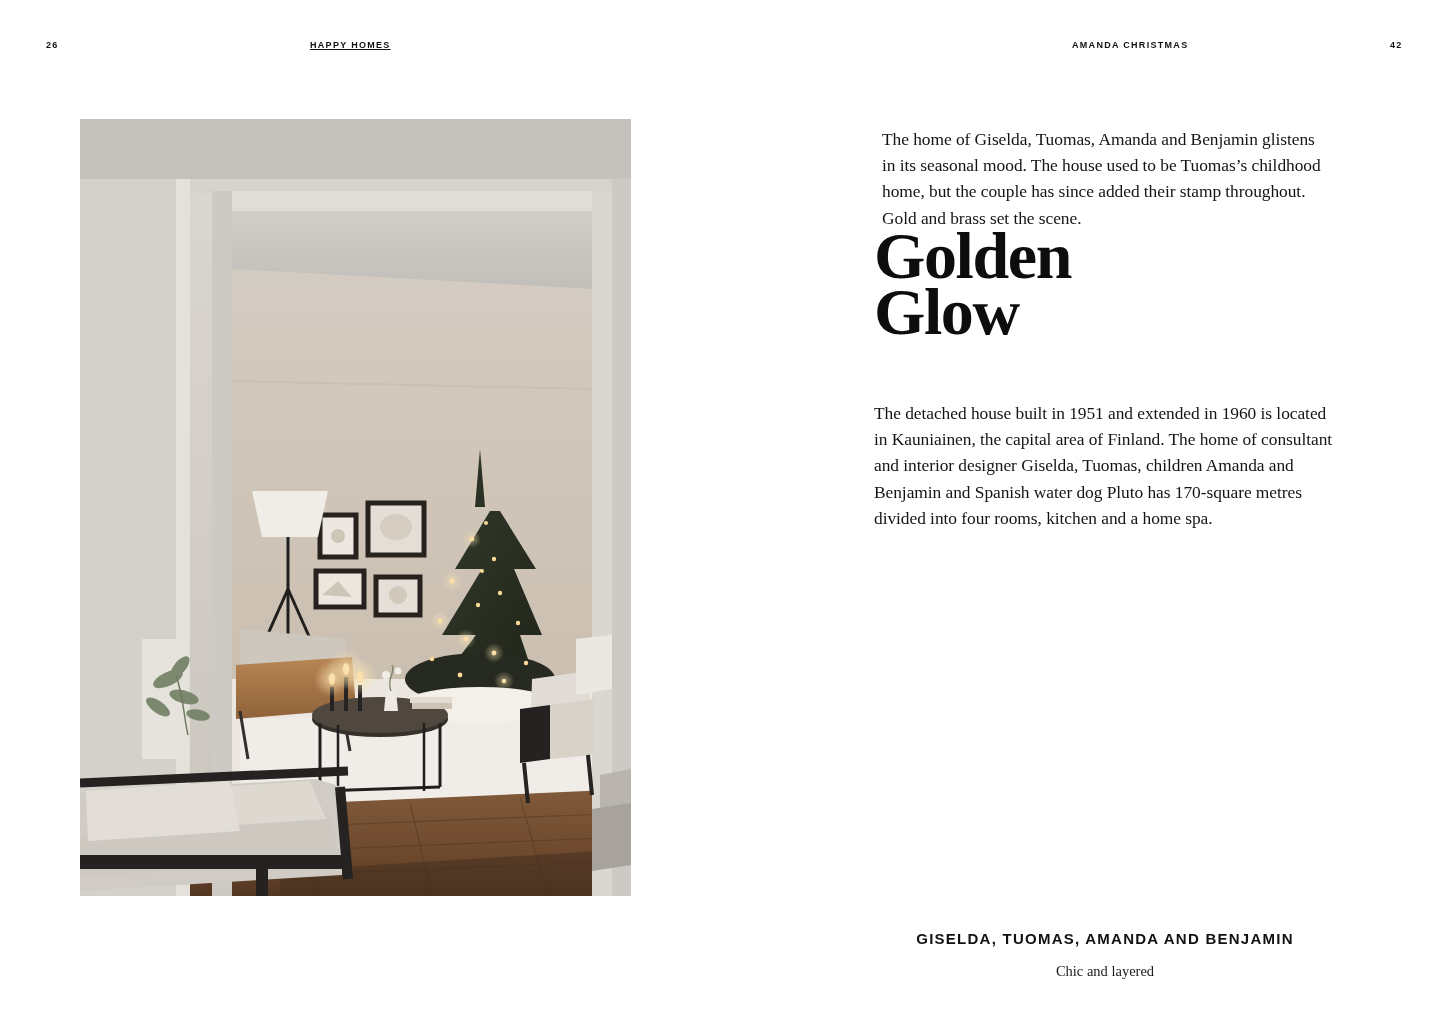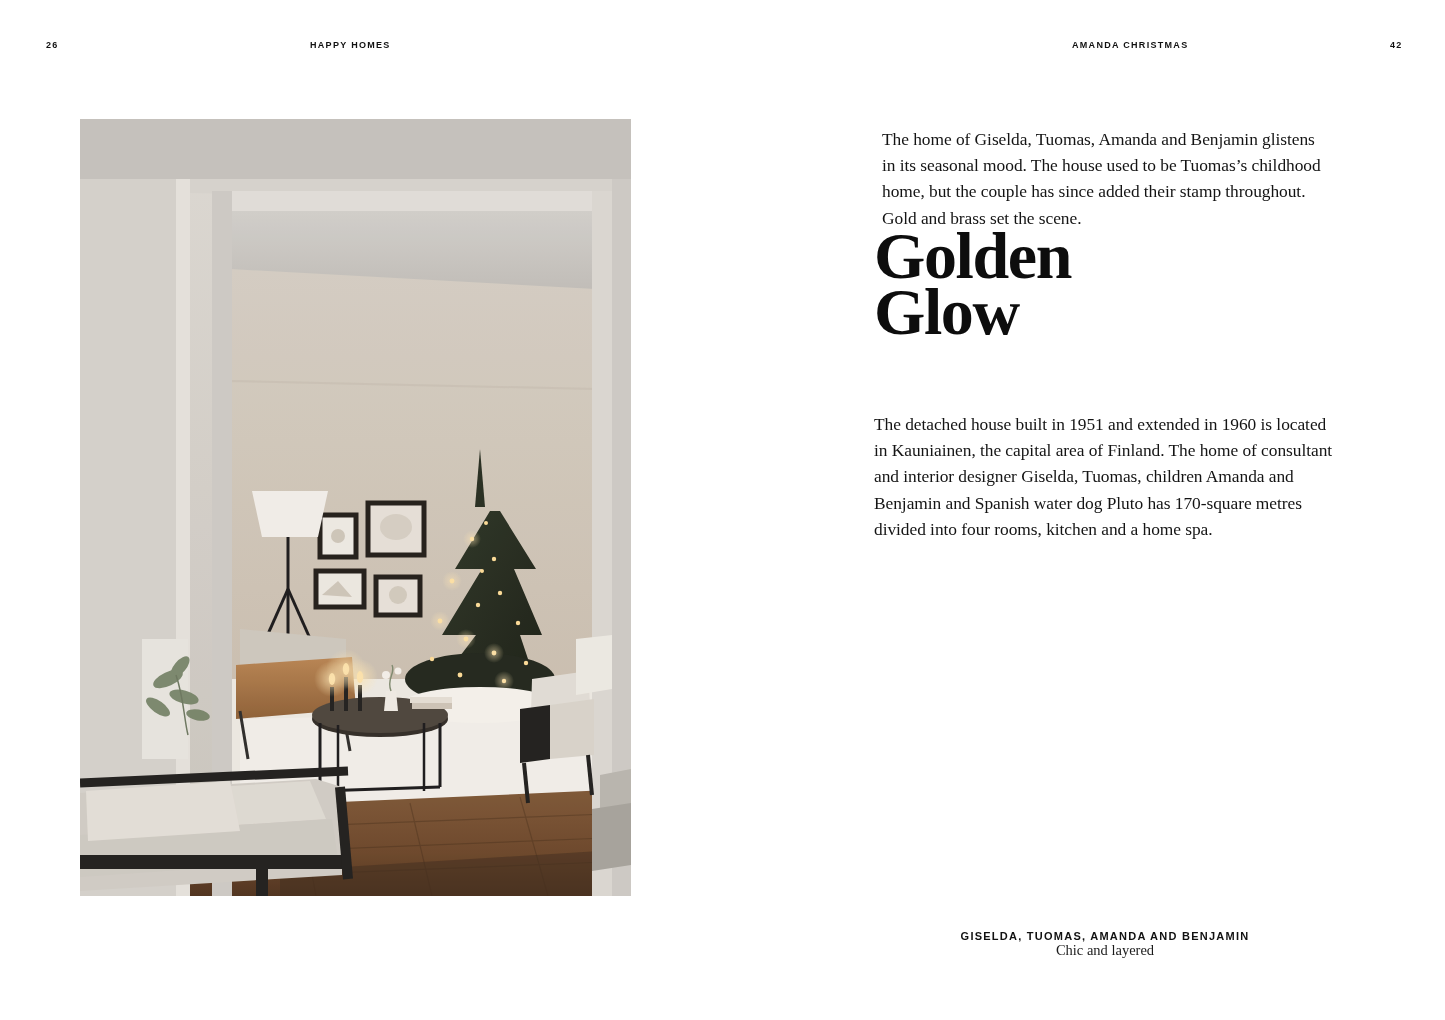--- a/index.html
+++ b/index.html
@@ -25,21 +25,21 @@
   .folio {
     position: absolute;
     top: 40px;
     font-family: "Liberation Sans", sans-serif;
     font-size: 9px;
     letter-spacing: 1.3px;
     color: #111;
     font-weight: 700;
   }
   .folio-left-num { left: 46px; }
-  .folio-left-title { left: 310px; }
+  .folio-left-title { left: 310px; text-decoration: underline; }
   .folio-right-title { left: 1072px; }
   .folio-right-num { left: 1390px; }
 
   
   .photo {
     position: absolute;
     left: 80px;
     top: 119px;
     width: 551px;
     height: 777px;
@@ -74,53 +74,53 @@
     letter-spacing: -1.4px;
     color: #0d0d0d;
     position: absolute;
     right: 0;
     top: 110px;
     width: 100%;
   }
   .headline .l2 { display: block; }
   .body2 {
     position: absolute;
-    top: 293px;
+    top: 282px;
     left: 0;
     width: 462px;
     font-family: "Liberation Serif", serif;
     font-size: 17.4px;
     line-height: 26.2px;
     color: #141414;
     margin: 0;
     letter-spacing: -0.05px;
   }
 
   
   .caption {
     position: absolute;
     left: 874px;
     top: 930px;
     width: 462px;
     text-align: center;
   }
   .caption-title {
     font-family: "Liberation Sans", sans-serif;
-    font-size: 11px;
+    font-size: 15px;
     font-weight: 700;
     letter-spacing: 1.25px;
     color: #111;
     display: block;
   }
   .caption-sub {
     font-family: "Liberation Serif", serif;
     font-size: 14.5px;
     color: #1a1a1a;
     display: block;
-    margin-top: 0;
+    margin-top: 16px;
   }
 </style>
 </head>
 <body>
 
 <div class="spread">
 
   <div class="folio folio-left-num">26</div>
   <div class="folio folio-left-title">HAPPY HOMES</div>
   <div class="folio folio-right-title">AMANDA CHRISTMAS</div>

